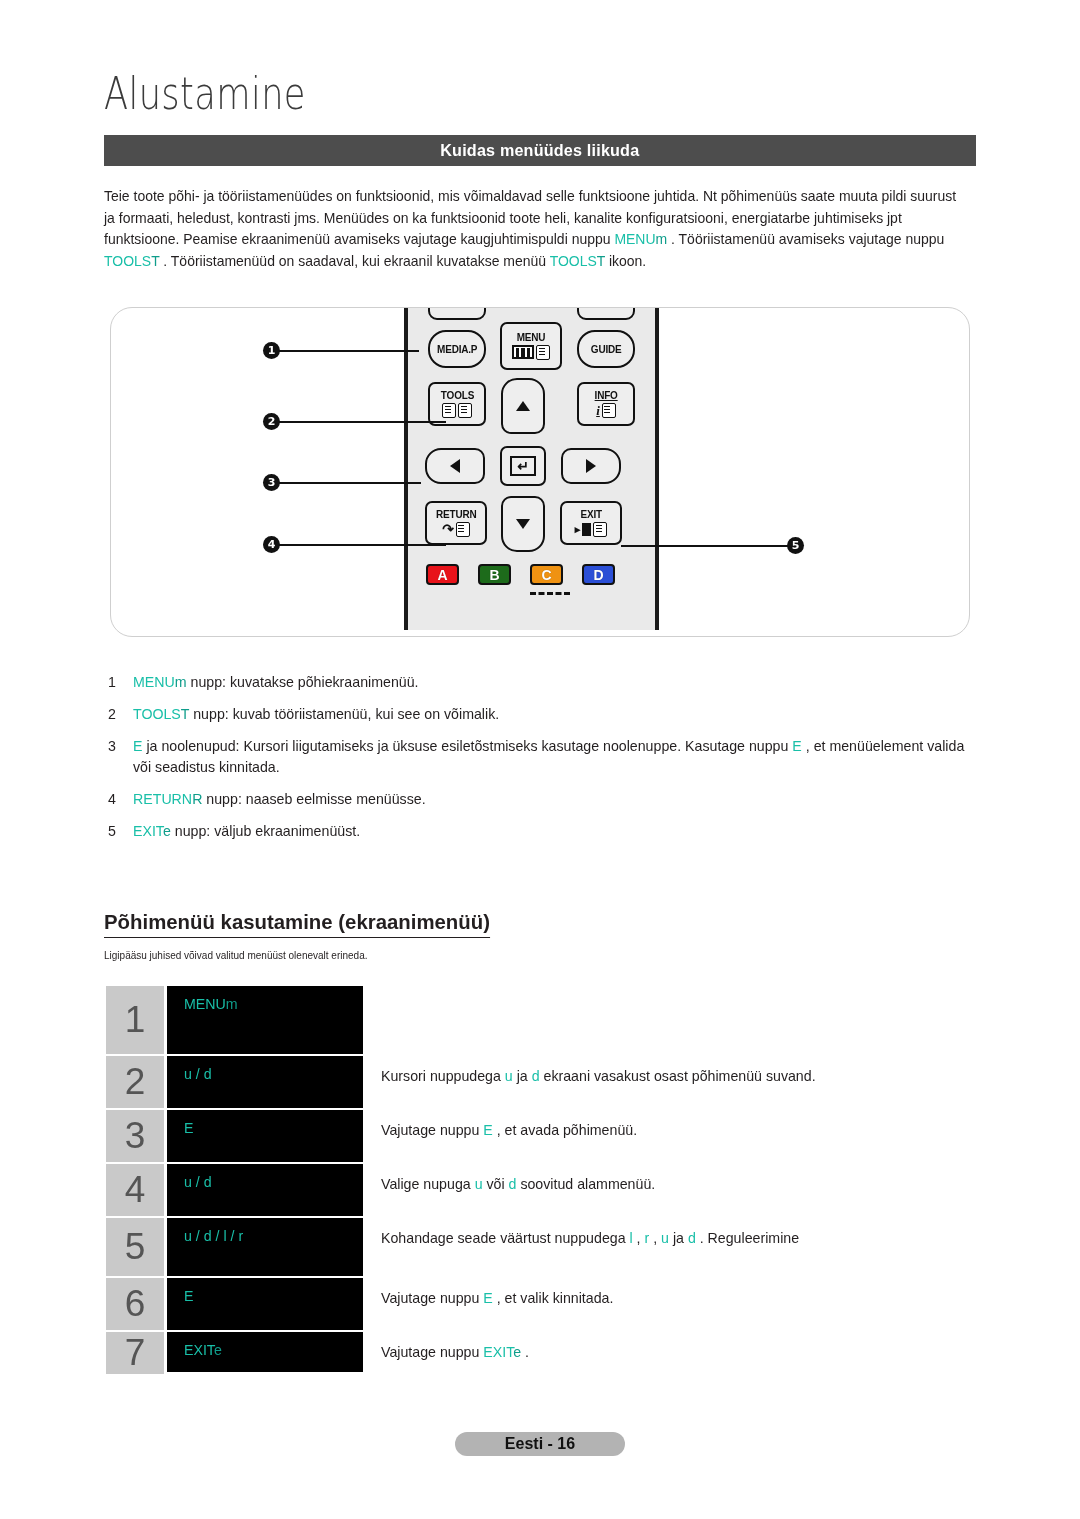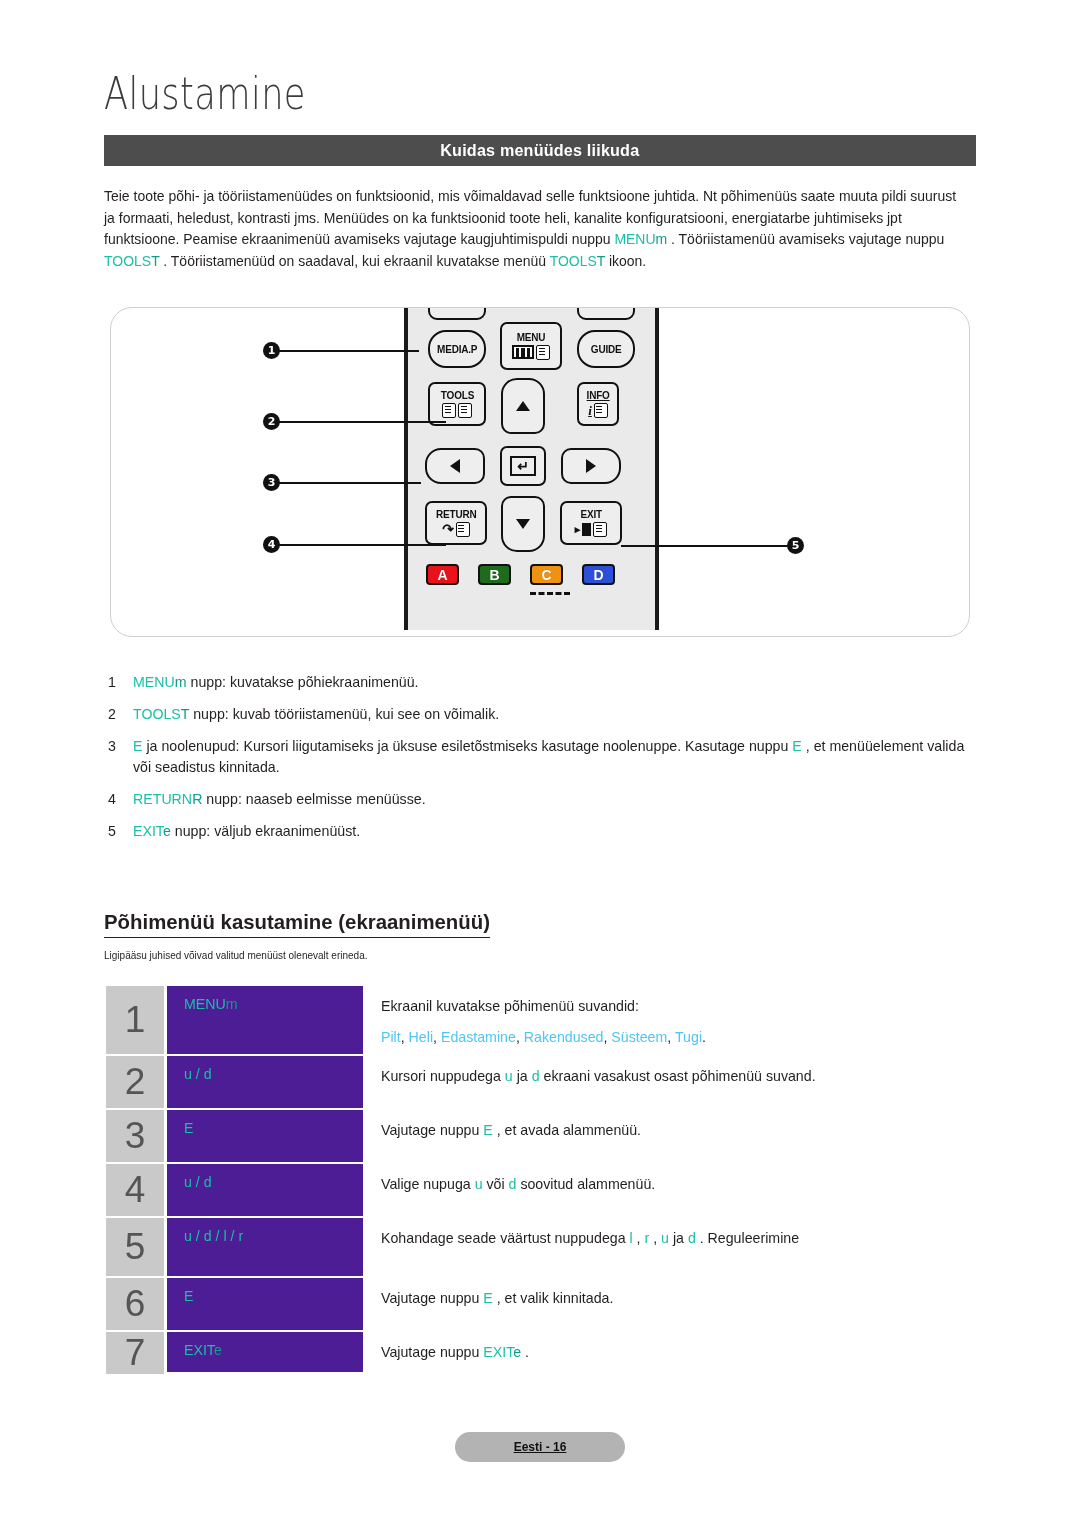--- a/index.html
+++ b/index.html
@@ -275,21 +275,21 @@
     font-size: 37px;
     font-weight: 500;
     display: flex;
     align-items: center;
     justify-content: center;
     font-family: "Liberation Sans", sans-serif;
   }
   .step-key {
     width: 196px;
     flex: 0 0 196px;
-    background: #4c1d95;
+    background: #000000;
     padding: 10px 0 0 17px;
     box-sizing: border-box;
     font-size: 14.2px;
     color: #19bfa8;
     margin-left: 3px;
   }
   .step-desc {
     flex: 1 1 auto;
     padding: 9px 0 0 18px;
     box-sizing: border-box;
@@ -299,30 +299,29 @@
     background: transparent;
   }
   .step-desc .line2 { display: block; }
 
   
   #footer-pill {
     position: absolute;
     left: 455px;
     top: 1432px;
     width: 170px;
-    height: 30px;
+    height: 24px;
     background: #b3b3b3;
     border-radius: 19px;
     display: flex;
     align-items: center;
     justify-content: center;
     color: #111111;
-    font-size: 12px;
+    font-size: 16px;
     font-weight: bold;
-    text-decoration: underline;
   }
 </style>
 </head>
 <body>
 
 <div class="page">
 
   <div id="chapter-title">Alustamine</div>
 
   <div id="section-bar">
@@ -389,21 +388,21 @@
               <i></i>
               <i></i>
             </span>
         </span>
       </div>
 
       <div class="arrowbtn" style="left:97px; top:70px; width:44px; height:56px; border-radius:16px 16px 10px 10px;">
         <span class="tri tri-up"></span>
       </div>
 
-      <div class="rbtn tight" style="left:173px; top:74px; width:42px; height:44px;text-decoration:underline;">
+      <div class="rbtn tight" style="left:173px; top:74px; width:58px; height:44px;text-decoration:underline;">
         <span class="lbl">INFO</span>
         <span class="icon-row">
           <span class="ic-i">i</span>
           <span class="ic-list">
               <i></i>
               <i></i>
               <i></i>
             </span>
         </span>
       </div>
@@ -499,43 +498,39 @@
   <div id="sub-heading">Põhimenüü kasutamine (ekraanimenüü)</div>
   <div id="sub-note">Ligipääsu juhised võivad valitud menüüst olenevalt erineda.</div>
 
   <div id="steps-table">
 
     <div class="step-row">
       <div class="step-num">1</div>
       <div class="step-key" style="height:68px;">
         <span class="teal"><span>MENU</span><span class="kbd-sub">m</span></span>
       </div>
-      <div class="step-desc">
-        <span>Ekraanil kuvatakse põhimenüü suvandid:</span>
-        <span class="line2" style="margin-top:9px;"><span class="cyan">Pilt</span>, <span class="cyan">Heli</span>, <span class="cyan">Edastamine</span>, <span class="cyan">Rakendused</span>, <span class="cyan">Süsteem</span>, <span class="cyan">Tugi</span><span>.</span></span>
-      </div>
     </div>
 
     <div class="step-row">
       <div class="step-num">2</div>
       <div class="step-key" style="height:52px;">
         <span class="teal">u  / d</span>
       </div>
       <div class="step-desc">
         <span>Kursori nuppudega </span><span class="teal">u</span><span> ja </span><span class="teal">d</span><span> ekraani vasakust osast põhimenüü suvand.</span>
       </div>
     </div>
 
     <div class="step-row">
       <div class="step-num">3</div>
       <div class="step-key" style="height:52px;">
         <span class="teal">E</span>
       </div>
       <div class="step-desc">
-        <span>Vajutage nuppu </span><span class="teal">E</span><span> , et avada alammenüü.</span>
+        <span>Vajutage nuppu </span><span class="teal">E</span><span> , et avada põhimenüü.</span>
       </div>
     </div>
 
     <div class="step-row">
       <div class="step-num">4</div>
       <div class="step-key" style="height:52px;">
         <span class="teal">u  / d</span>
       </div>
       <div class="step-desc">
         <span>Valige nupuga </span><span class="teal">u</span><span> või </span><span class="teal">d</span><span> soovitud alammenüü.</span>

